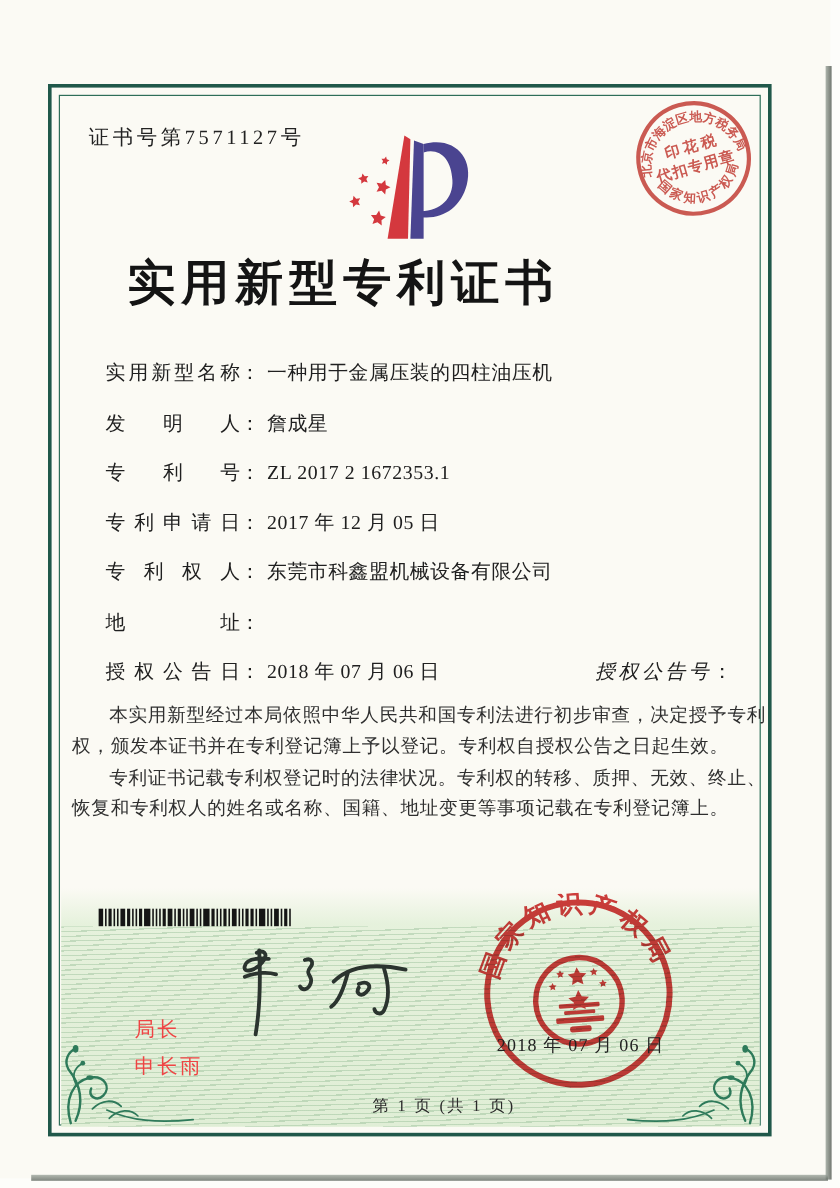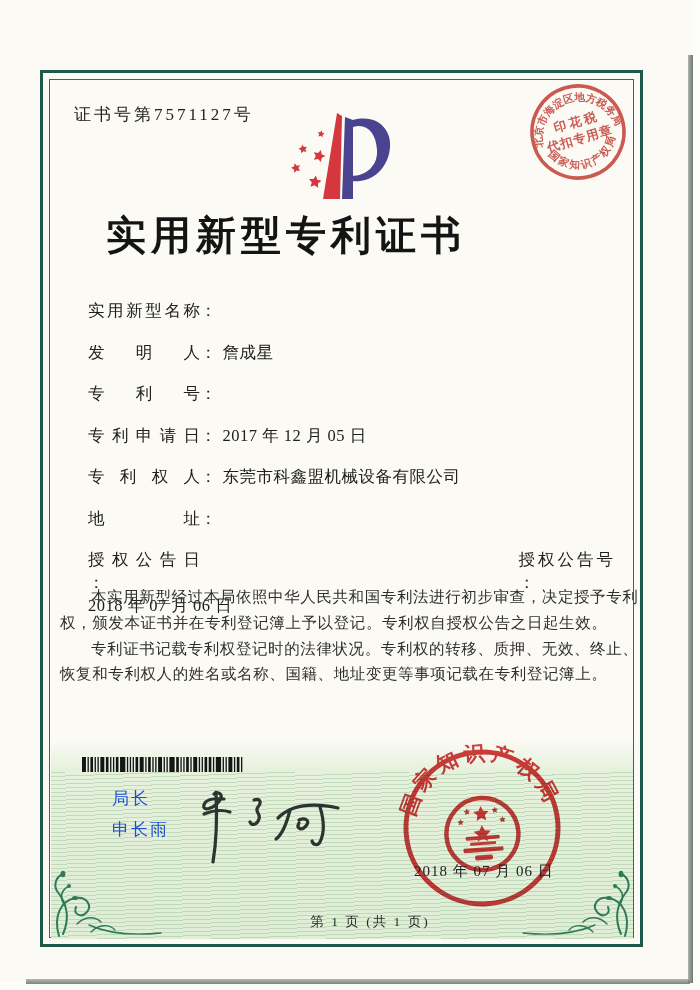--- a/index.html
+++ b/index.html
@@ -28,29 +28,29 @@
   .logo{position:absolute;left:281px;top:109px;}
   .title{position:absolute;left:0px;top:208px;width:572px;text-align:center;
     font-size:40px;font-weight:bold;letter-spacing:5px;color:#141414;}
 
   .fields{position:absolute;left:88px;top:299px;width:528px;font-size:16.5px;color:#202020;}
   .frow{display:flex;align-items:flex-start;margin-bottom:18.5px;line-height:23px;}
   .flabel{display:inline-block;width:112px;text-align:justify;text-align-last:justify;flex:none;}
   .fcolon{flex:none;margin-right:6px;}
   .fvalue{max-width:432px;letter-spacing:.5px;}
   .frow-split{display:flex;justify-content:space-between;}
-  .fgroup{display:flex;align-items:flex-start;line-height:23px;flex-direction:column;}
-  .glabel{flex:none;letter-spacing:3px;}
+  .fgroup{display:flex;align-items:flex-start;line-height:23px;}
+  .glabel{flex:none;letter-spacing:3px;font-style:italic;}
 
   .body-text{position:absolute;left:60px;top:584px;width:582px;
     font-size:15.5px;line-height:25.8px;color:#2f2f2f;letter-spacing:.6px;}
   .body-text p{margin:0;text-indent:2em;}
 
   .barcode{position:absolute;left:82px;top:757px;}
-  .signer{position:absolute;left:112px;top:783px;font-size:17px;line-height:31px;color:#1d4ed8;letter-spacing:2px;}
+  .signer{position:absolute;left:112px;top:842px;font-size:17px;line-height:31px;color:#ef4444;letter-spacing:2px;}
   .signature{position:absolute;left:192px;top:786px;}
 
   .office-seal{position:absolute;left:398px;top:744px;opacity:.93;mix-blend-mode:multiply;transform:rotate(-4deg);}
   .seal-date{position:absolute;left:414px;top:862px;width:160px;font-size:15px;color:#222;letter-spacing:1px;}
   .tax-seal{position:absolute;left:506px;top:60px;opacity:.88;mix-blend-mode:multiply;transform:rotate(-16deg);}
 
   .ornament{position:absolute;}
   .orn-left{left:51px;top:846px;}
   .orn-right{left:521px;top:846px;}
 
@@ -134,29 +134,31 @@
   <text x="72" y="66" text-anchor="middle" font-size="12.5" font-weight="bold" fill="#c8453e">印 花 税</text>
   <text x="72" y="83" text-anchor="middle" font-size="12.5" font-weight="bold" fill="#c8453e" letter-spacing="1">代扣专用章</text>
 </svg>
 
 <div class="title">实用新型专利证书</div>
 
 <div class="fields">
   <div class="frow">
     <span class="flabel">实用新型名称</span>
       <span class="fcolon">：</span>
+    <span class="fvalue">一种用于金属压装的四柱油压机</span>
   </div>
   <div class="frow">
     <span class="flabel">发明人</span>
       <span class="fcolon">：</span>
     <span class="fvalue">詹成星</span>
   </div>
   <div class="frow">
     <span class="flabel">专利号</span>
       <span class="fcolon">：</span>
+    <span class="fvalue">ZL 2017 2 1672353.1</span>
   </div>
   <div class="frow">
     <span class="flabel">专利申请日</span>
       <span class="fcolon">：</span>
     <span class="fvalue">2017 年 12 月 05 日</span>
   </div>
   <div class="frow">
     <span class="flabel">专利权人</span>
       <span class="fcolon">：</span>
     <span class="fvalue">东莞市科鑫盟机械设备有限公司</span>

